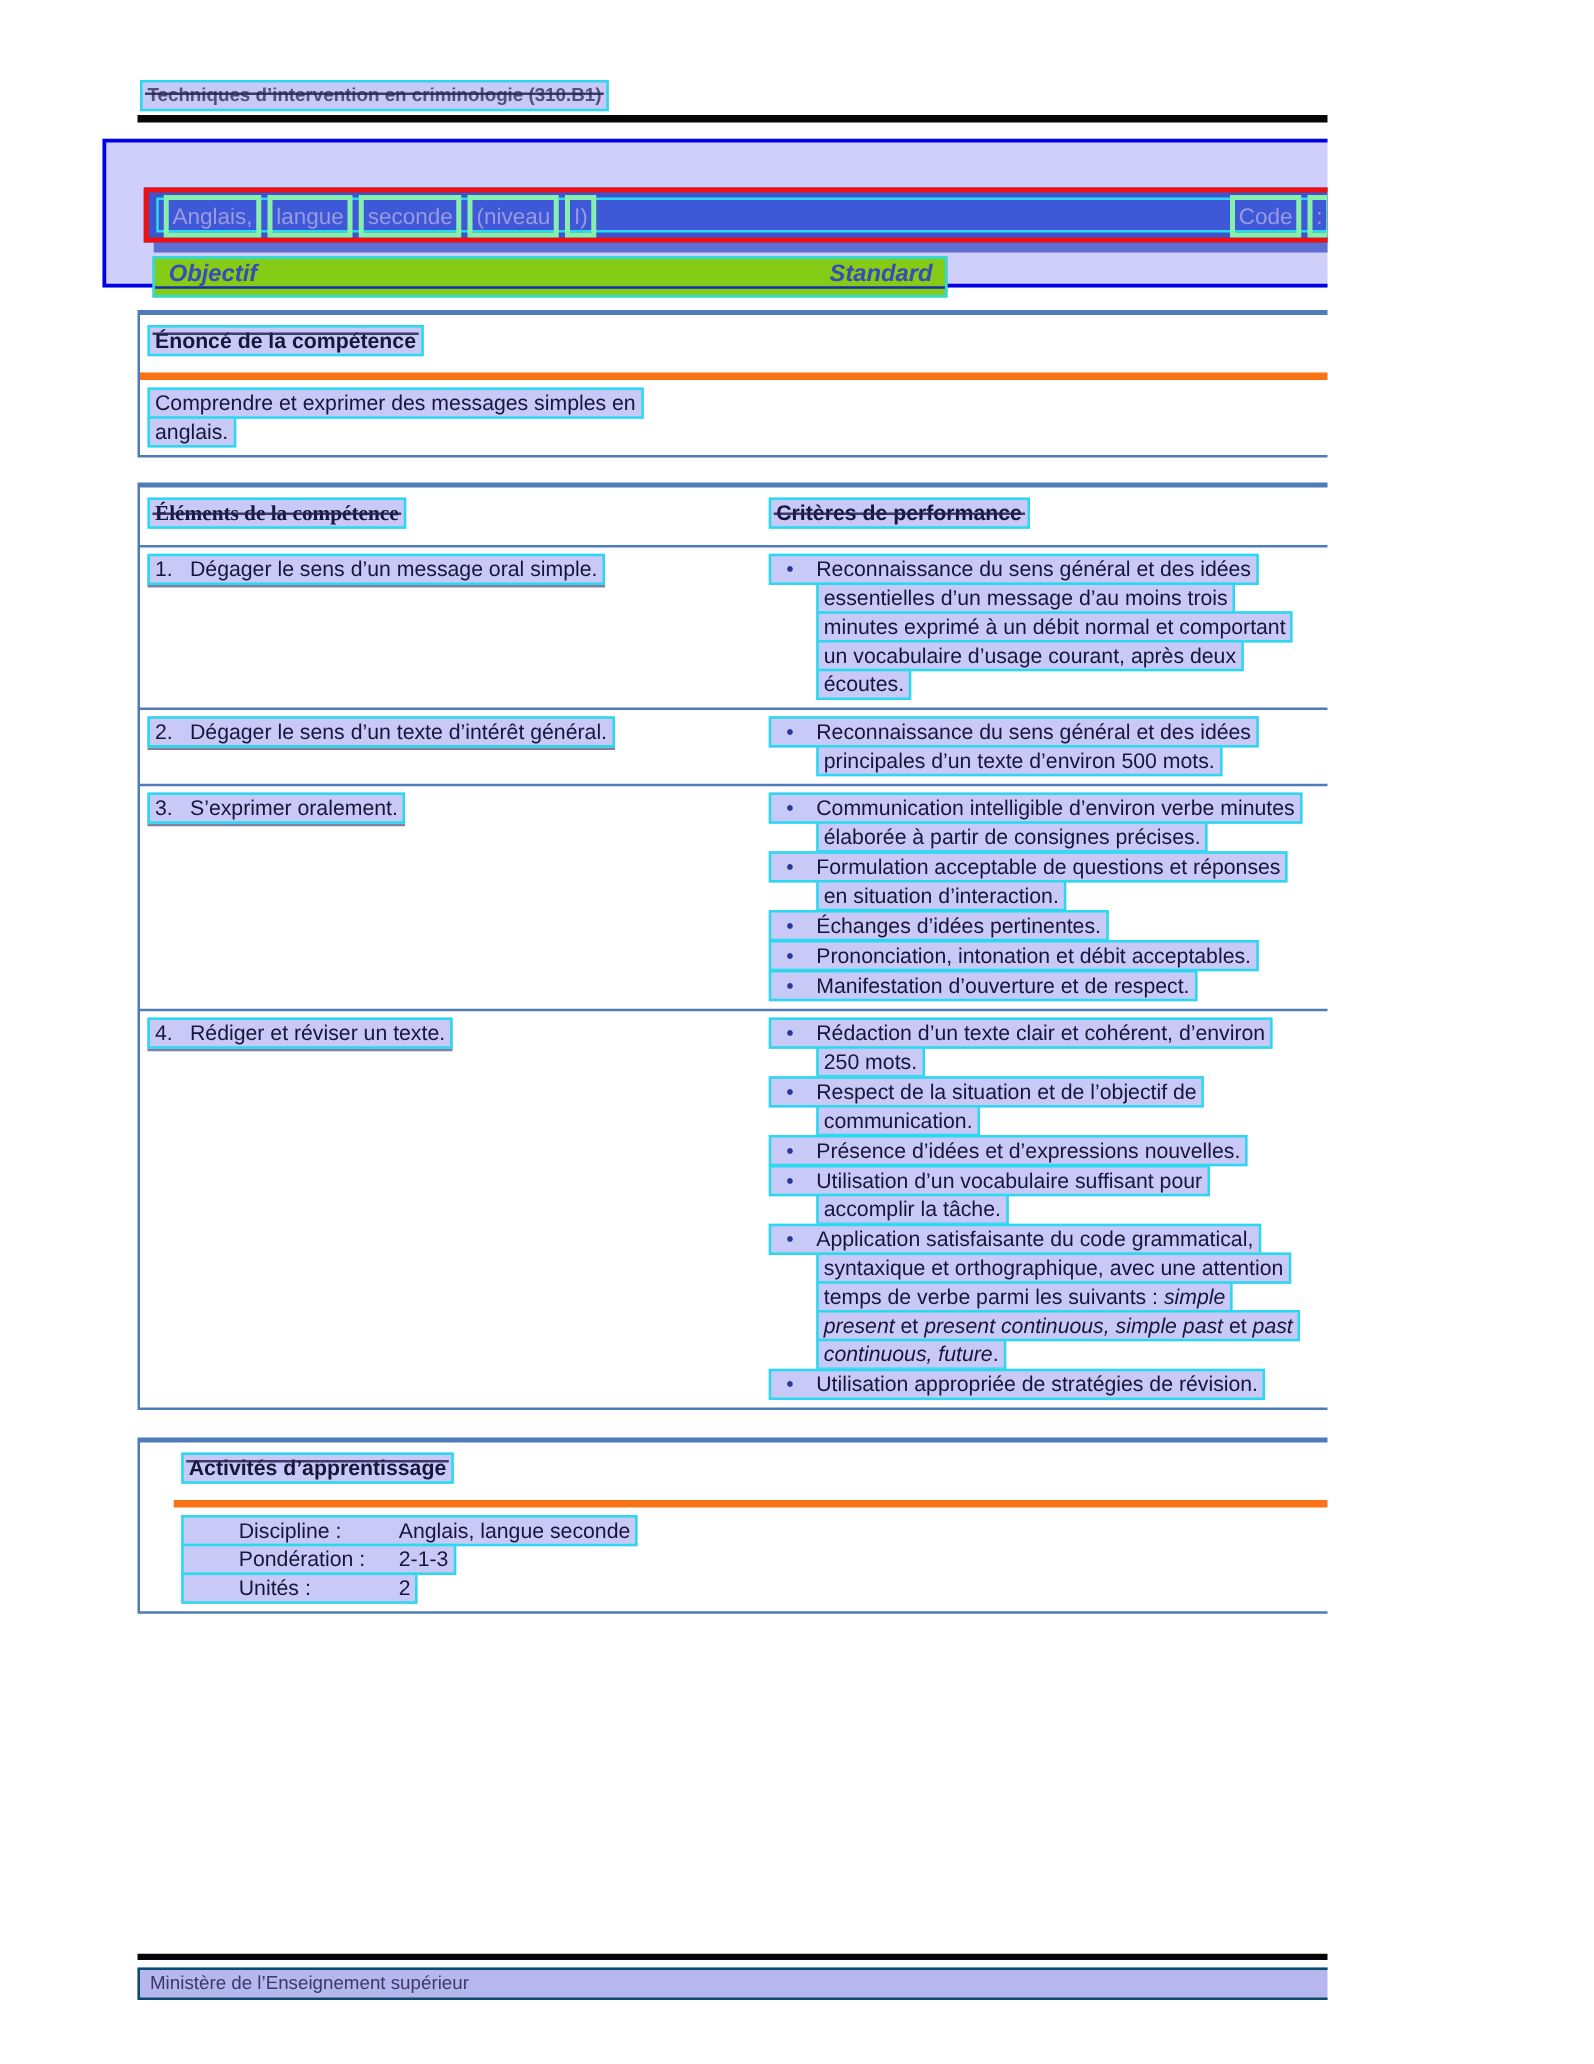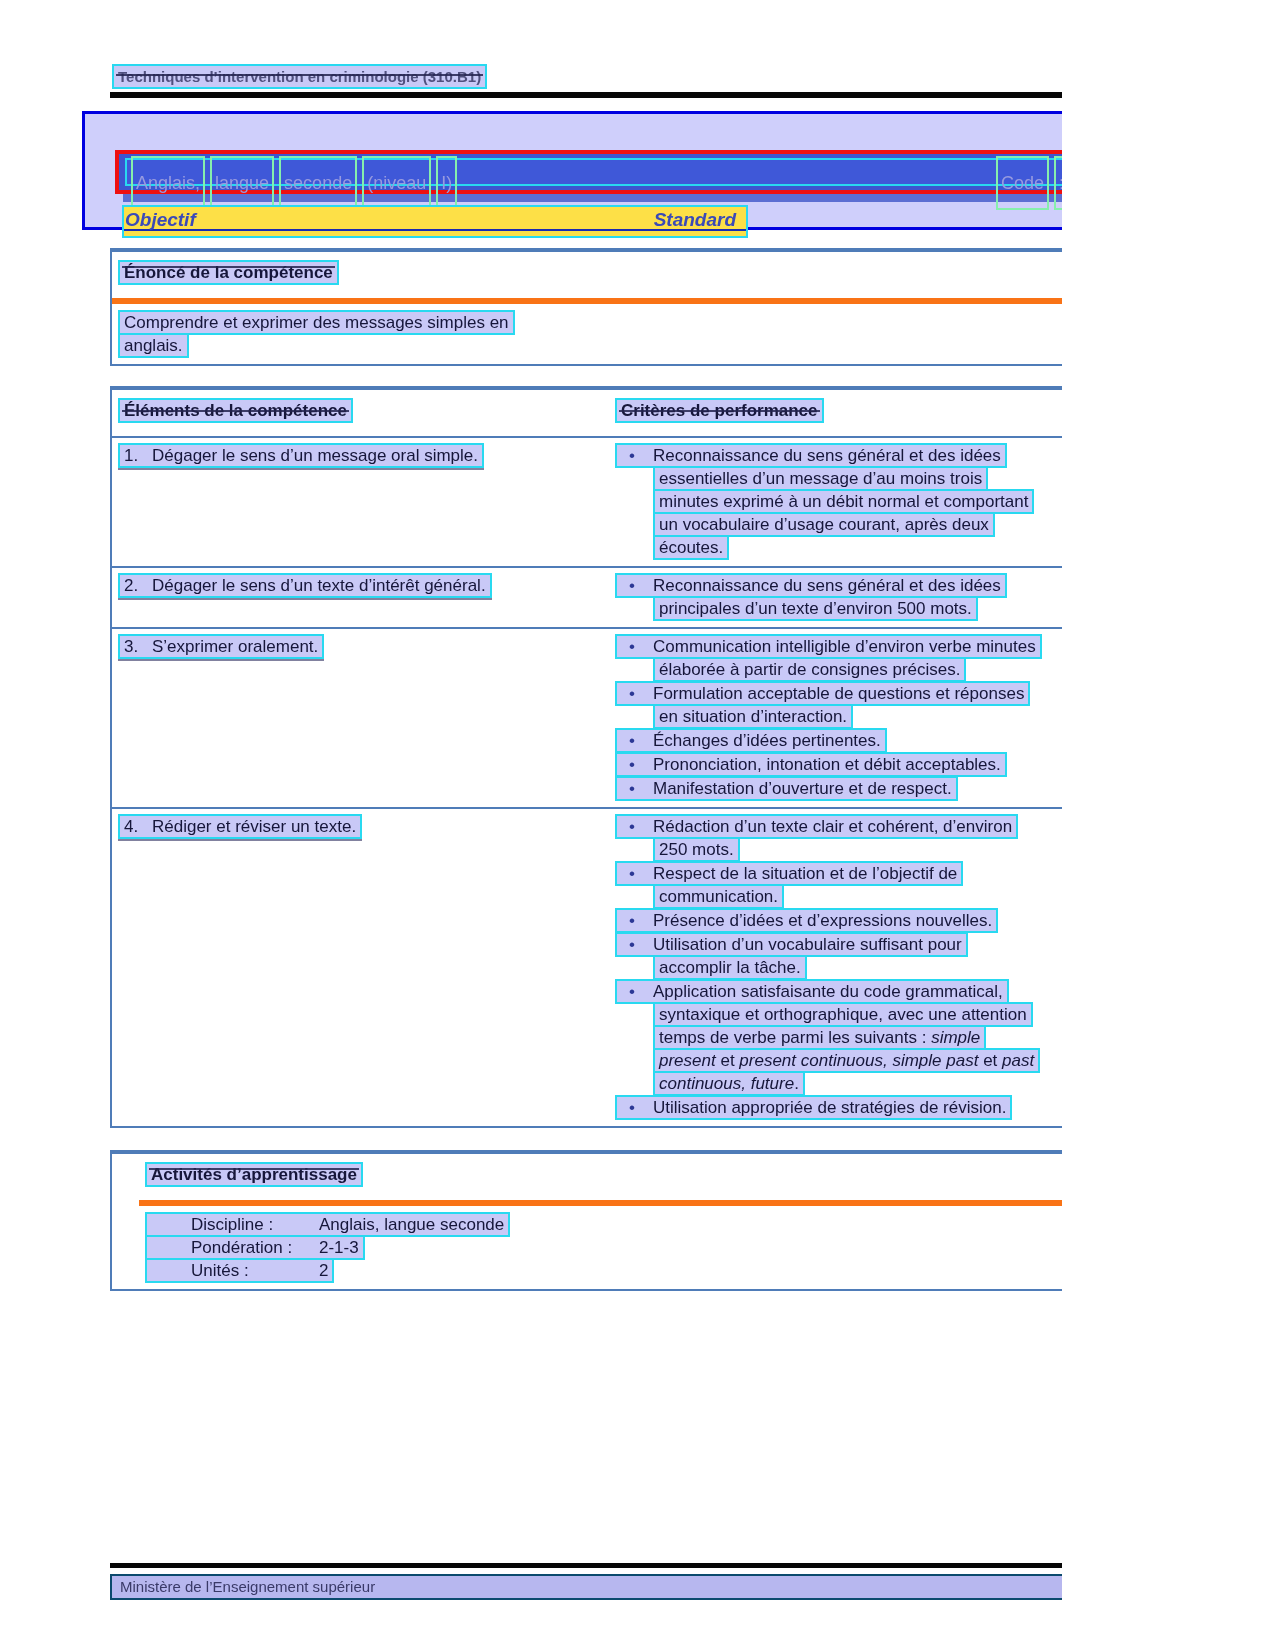--- a/index.html
+++ b/index.html
@@ -29,36 +29,36 @@
   
   .hero{position:relative;margin:13px 0 0 82px;width:1095px;height:113px;
         background:#cfcffb;border:3px solid #0000e0;}
   .hero-slab{position:absolute;left:38px;top:42px;width:1034px;height:46px;background:#5c6ed2;}
   .hero-bar{position:absolute;left:30px;top:36px;width:1021px;height:36px;
             background:#3c55cf;border:4px solid #ee1010;display:flex;}
   .bar-linebox{flex:1;margin:4px 6px;border:2px solid #29d9f0;background:#3f58d8;
                display:flex;justify-content:space-between;align-items:flex-start;
                padding:0 4px;overflow:visible;}
   .bar-words{display:flex;gap:5px;}
-  .bar-word{position:relative;top:-4px;display:inline-block;border:2px solid #86efac;
-            padding:12px 3px;font-size:18px;line-height:26px;color:#989bdf;white-space:nowrap;}
+  .bar-word{position:relative;top:-4px;display:inline-block;border:4px solid #86efac;
+            padding:0 3px;font-size:18px;line-height:26px;color:#989bdf;white-space:nowrap;}
   .objectif-row{position:absolute;left:37px;top:91px;width:611px;height:29px;z-index:2;
-                background:#fde047;border:2px solid #29d9f0;display:flex;
-                justify-content:space-between;align-items:center;padding:0 10px 0 1px;gap:24px;}
+                background:#84cc16;border:2px solid #29d9f0;display:flex;
+                justify-content:space-between;align-items:center;padding:0 10px 0 11px;gap:24px;}
   .objectif-row::after{content:"";position:absolute;left:0;right:0;bottom:5px;height:2px;background:#1b2bb0;}
   .obj-text{position:relative;top:-2px;font-size:19px;font-style:italic;font-weight:bold;
             color:#3a4ab8;z-index:3;}
 
   
   .doc-table{margin:18px 0 0 110px;width:976px;border:2px solid #4f7cb8;border-top-width:4px;background:#ffffff;}
   .t-header{padding:8px 6px 13px 6px;}
   .t-body{border-top:6px solid #f97316;padding:6px 6px 8px 6px;}
   .t2{margin-top:20px;}
   .t2-header{display:flex;padding:8px 0 13px 0;}
-  .t2-header .h1{width:491px;padding-left:6px;}
+  .t2-header .h1{width:491px;padding-left:6px;font-family:Liberation Serif, serif;}
   .t2-header .h2{flex:1;padding-left:6px;}
   .t2-row{display:flex;border-top:2px solid #4f7cb8;padding:5px 0 7px 0;}
   .cell-l{width:491px;padding-left:6px;}
   .cell-r{flex:1;padding-left:6px;}
   .elem-box{box-shadow:0 2px 0 0 rgba(25,25,80,0.55);}
   .num{display:inline-block;width:28px;}
   .bullet{display:inline-block;width:24px;padding-left:8px;color:#2c3896;}
   .cont .hl{margin-left:38px;}
   .crit-item{margin-bottom:1px;}
   .t3{margin-top:22px;padding-left:27px;}

